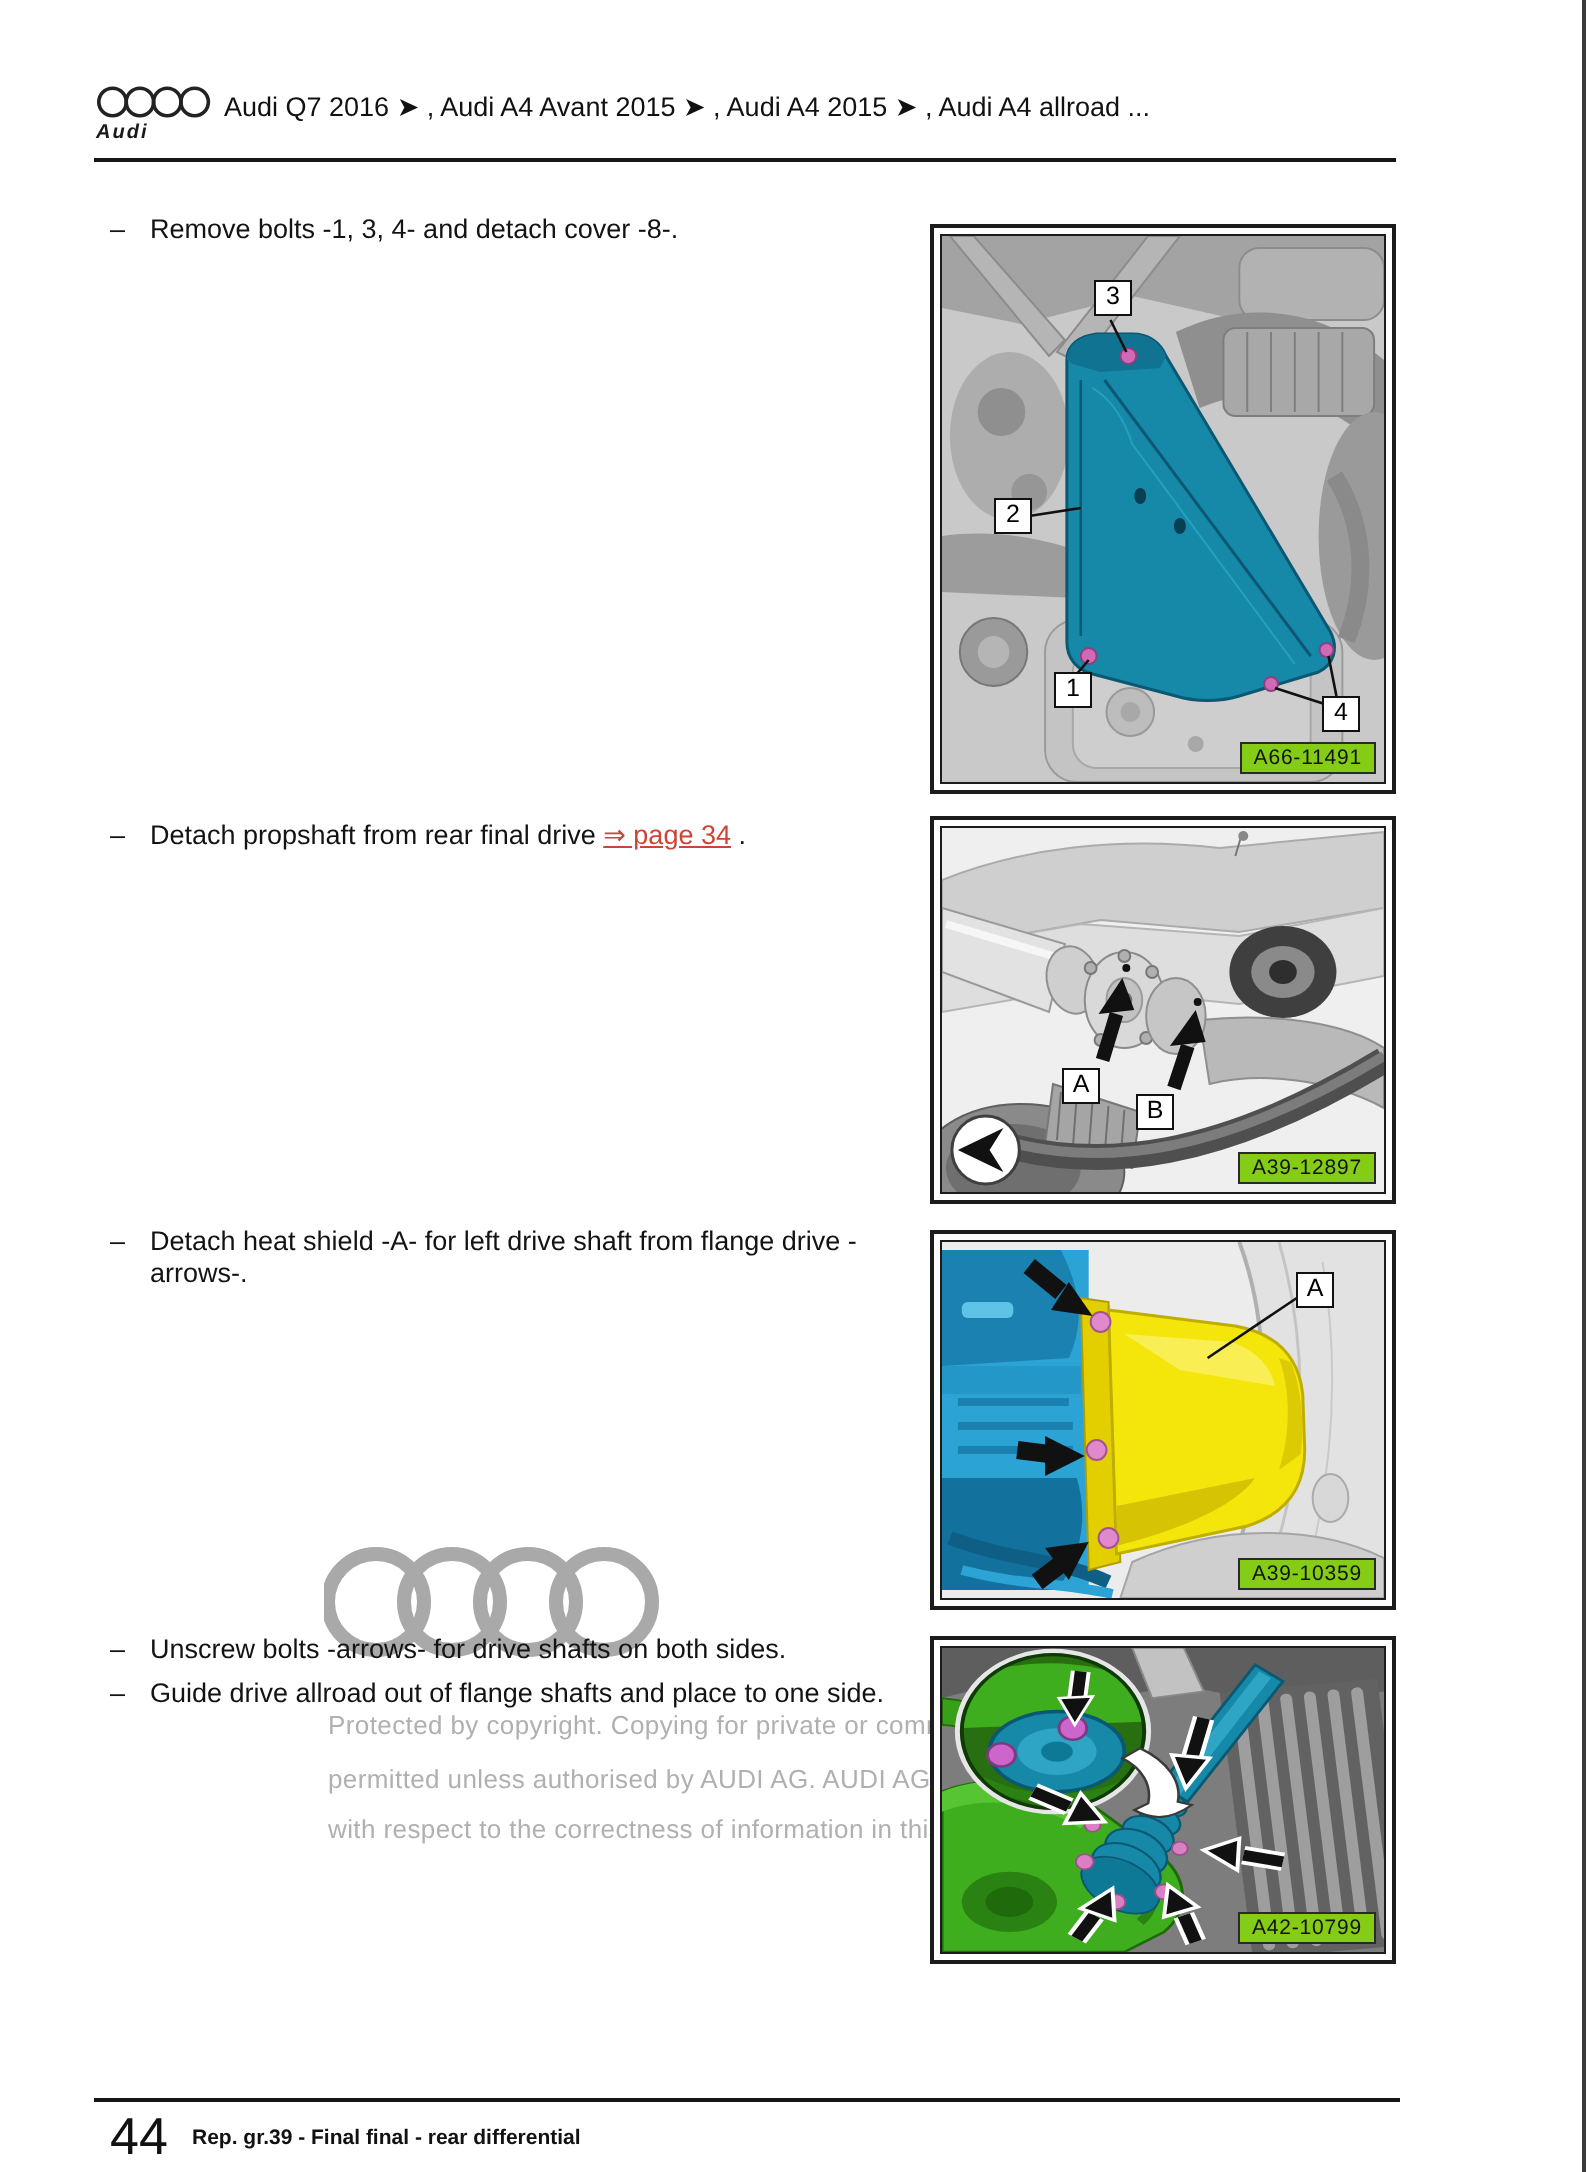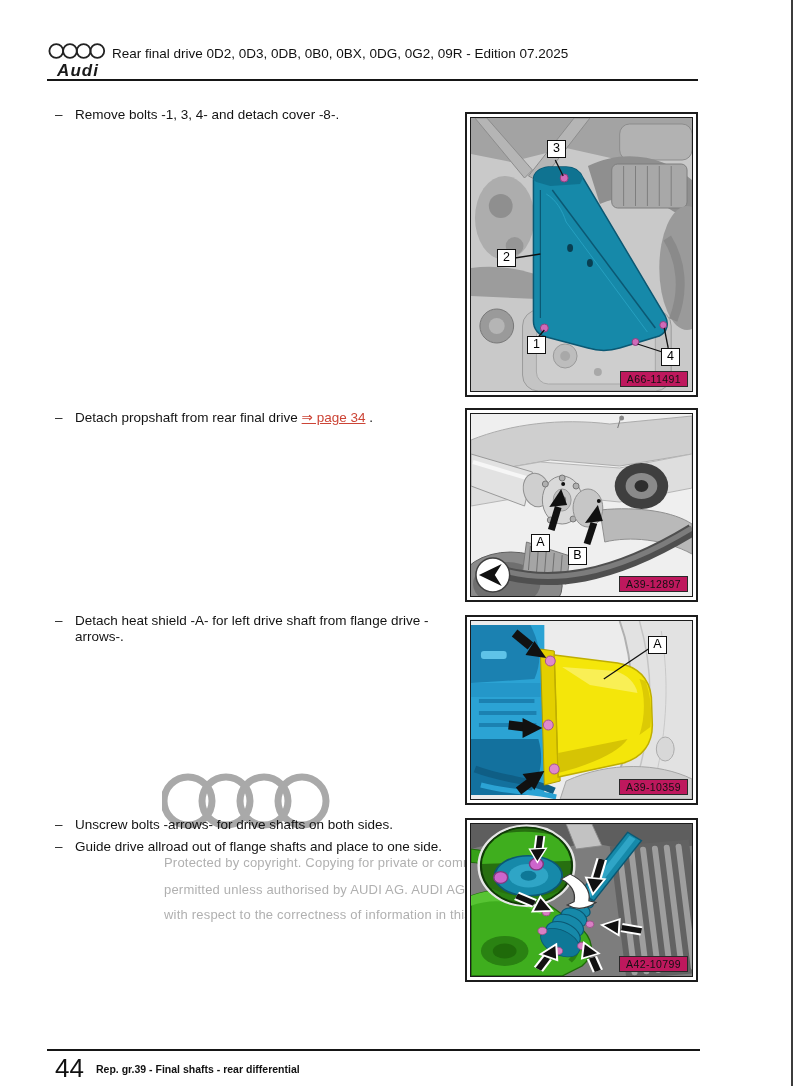--- a/index.html
+++ b/index.html
@@ -7,41 +7,41 @@
   .page {
     position:relative; width:794px; height:1086px; background:#ffffff;
     font-family:"Liberation Sans","DejaVu Sans",sans-serif; color:#1a1a1a;
     overflow:hidden;
   }
   .page-edge-line { position:absolute; top:0; right:1px; width:2px; height:100%; background:#3c3c3c; z-index:6; }
 
   
   .logo-block { position:absolute; left:48px; top:41px; width:60px; z-index:5; }
   .logo-block svg { display:block; }
-  .brand-word { font-weight:bold; font-style:italic; font-size:17px; letter-spacing:1px; margin-top:0px;text-align:center; }
+  .brand-word { font-weight:bold; font-style:italic; font-size:10px; letter-spacing:1px; margin-top:0px; }
   .header-titles { position:absolute; left:112px; top:45px; font-size:13.5px; line-height:17px; color:#111; z-index:5; }
   .header-rule { position:absolute; left:47px; top:79px; width:651px; height:2px; background:#161616; }
 
   
   .step { position:absolute; left:55px; display:flex; font-size:13.5px; line-height:16px; color:#131313; z-index:4; }
   .step .dash { width:20px; flex:0 0 20px; }
   .step .txt { width:395px; }
   .link { color:#cc4436; text-decoration:underline; cursor:pointer; }
 
   
   .figure { position:absolute; left:465px; width:233px; border:2px solid #1c1c1c; background:#fff; padding:3px; z-index:3; }
   .figure-inner { position:relative; width:100%; height:100%; border:1px solid #1c1c1c; overflow:hidden; background:#dcdcdc; }
   .figure-inner > svg { display:block; width:100%; height:100%; }
   .callout {
     position:absolute; background:#ffffff; border:1.5px solid #101010;
     min-width:19px; height:18px; line-height:15px; text-align:center;
     font-size:12.5px; padding:0 2px; color:#000; z-index:2;
   }
   .fig-label {
-    position:absolute; right:4px; bottom:4px; background:#be185d;
+    position:absolute; right:4px; bottom:4px; background:#84cc16;
     border:1px solid #2a2a2a; font-size:10.5px; letter-spacing:0.4px;
     padding:1px 6px; color:#111; z-index:2; white-space:nowrap;
   }
 
   
   .wm-rings { position:absolute; left:162px; top:769px; width:168px; height:64px; z-index:1; }
   .wm-text { position:absolute; left:164px; font-size:13px; color:#b0b0b0; white-space:nowrap; z-index:2; letter-spacing:0.2px; }
 
   
   .footer-rule { position:absolute; left:47px; top:1049px; width:653px; height:2px; background:#161616; }
@@ -58,21 +58,21 @@
       <g fill="none" stroke="#222" stroke-width="2.2">
         <circle cx="10" cy="10.5" r="8.3"></circle>
         <circle cx="26.5" cy="10.5" r="8.3"></circle>
         <circle cx="43" cy="10.5" r="8.3"></circle>
         <circle cx="59.5" cy="10.5" r="8.3"></circle>
       </g>
     </svg>
     <div class="brand-word">Audi</div>
   </div>
   <div class="header-titles">
-    <div>Rear final drive 0D2, 0D3, 0DB, 0B0, 0BX, 0DG, 0G2, 09R - Edition 07.2025</div>
+    <div>Audi Q7 2016 ➤ , Audi A4 Avant 2015 ➤ , Audi A4 2015 ➤ , Audi A4 allroad ...</div>
   </div>
   <div class="header-rule"></div>
 
   <div class="step" style="top:107px">
     <span class="dash">–</span>
     <span class="txt">Remove bolts -1, 3, 4- and detach cover -8-.</span>
   </div>
 
   <div class="step" style="top:410px">
     <span class="dash">–</span>
@@ -357,16 +357,16 @@
           <path d="M172,128 L152,124" stroke="#111" stroke-width="6.5" fill="none"></path>
           <polygon points="132,121 150,114 149,133" fill="#111" stroke="#fff" stroke-width="2"></polygon>
         </g>
       </svg>
       <div class="fig-label">A42-10799</div>
     </div>
   </div>
 
   <div class="footer-rule"></div>
   <div class="footer-page">44</div>
-  <div class="footer-caption">Rep. gr.39 - Final shafts - rear differential</div>
+  <div class="footer-caption">Rep. gr.39 - Final final - rear differential</div>
 
   <div class="page-edge-line"></div>
 </div>
 
 </body></html>

